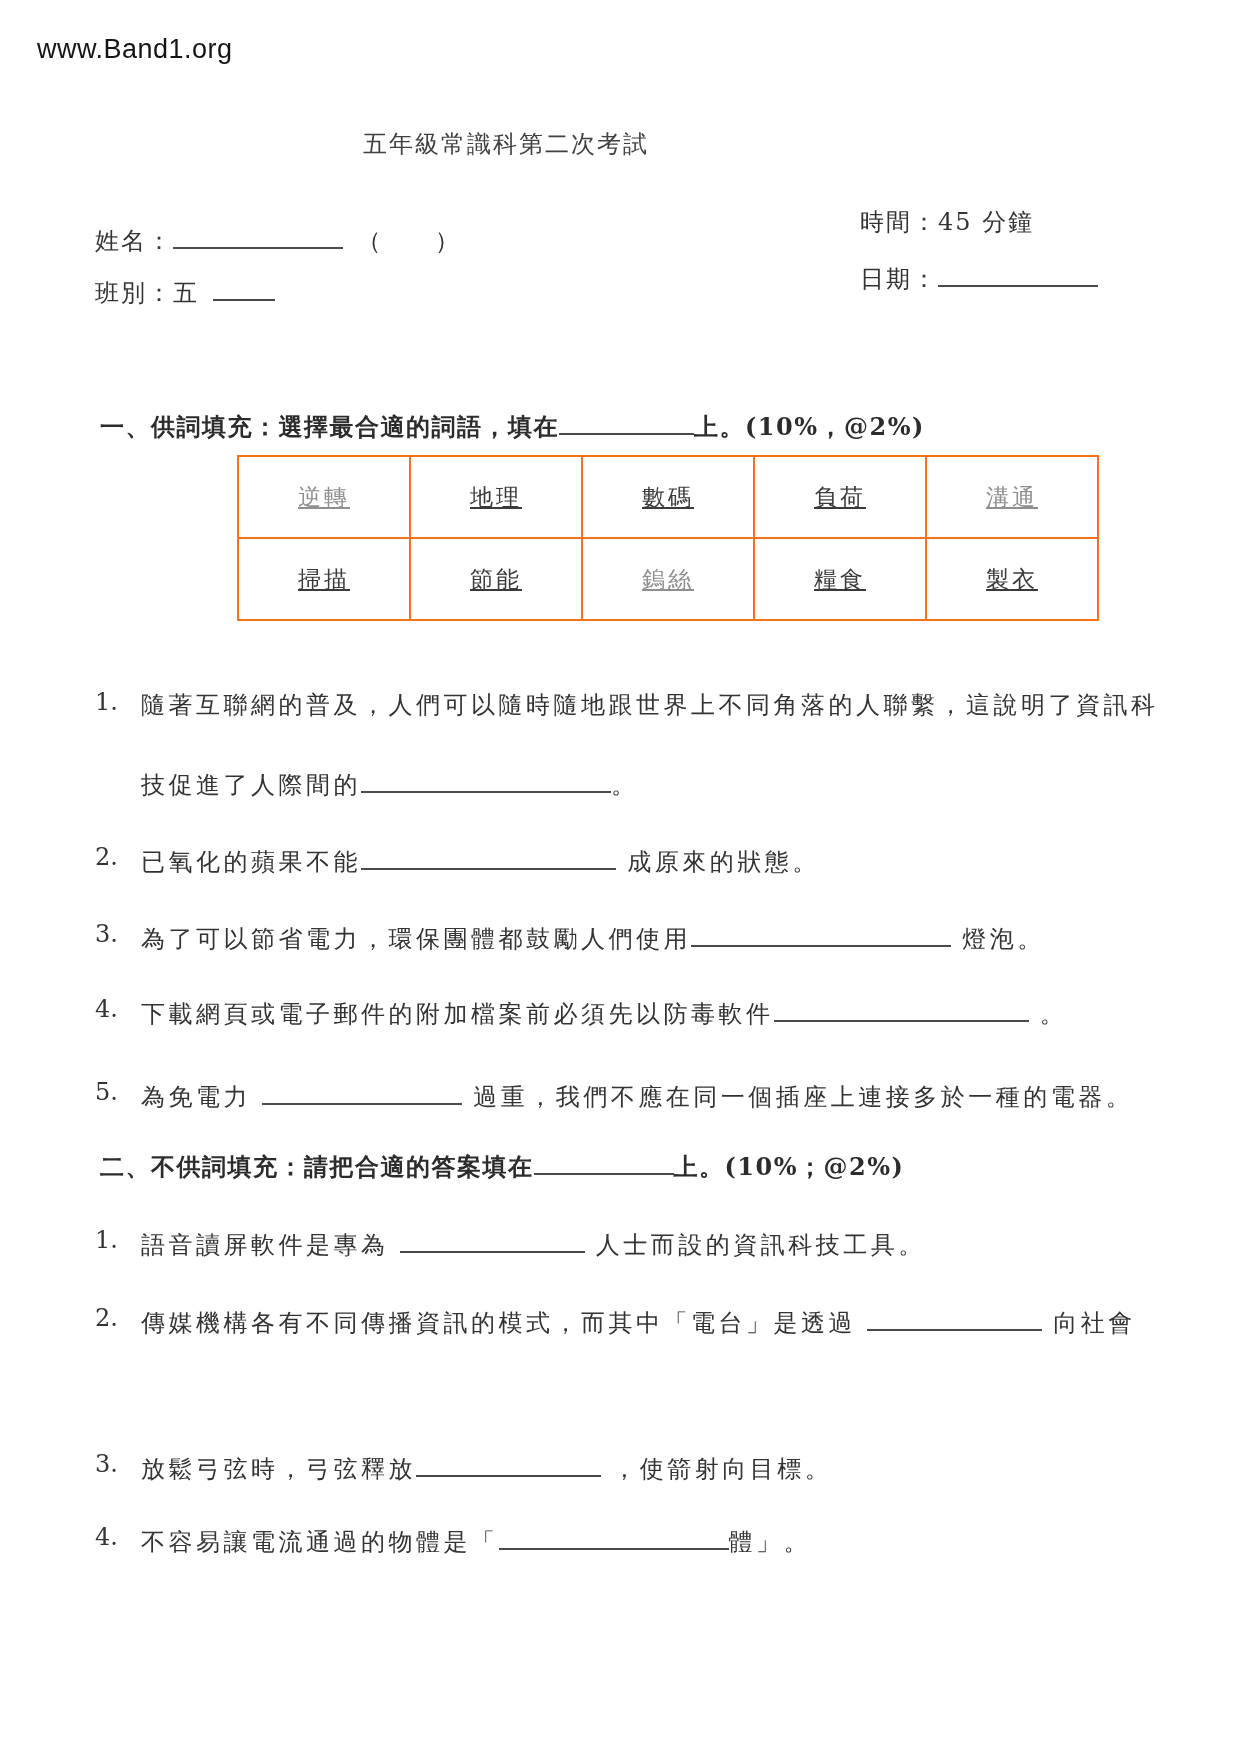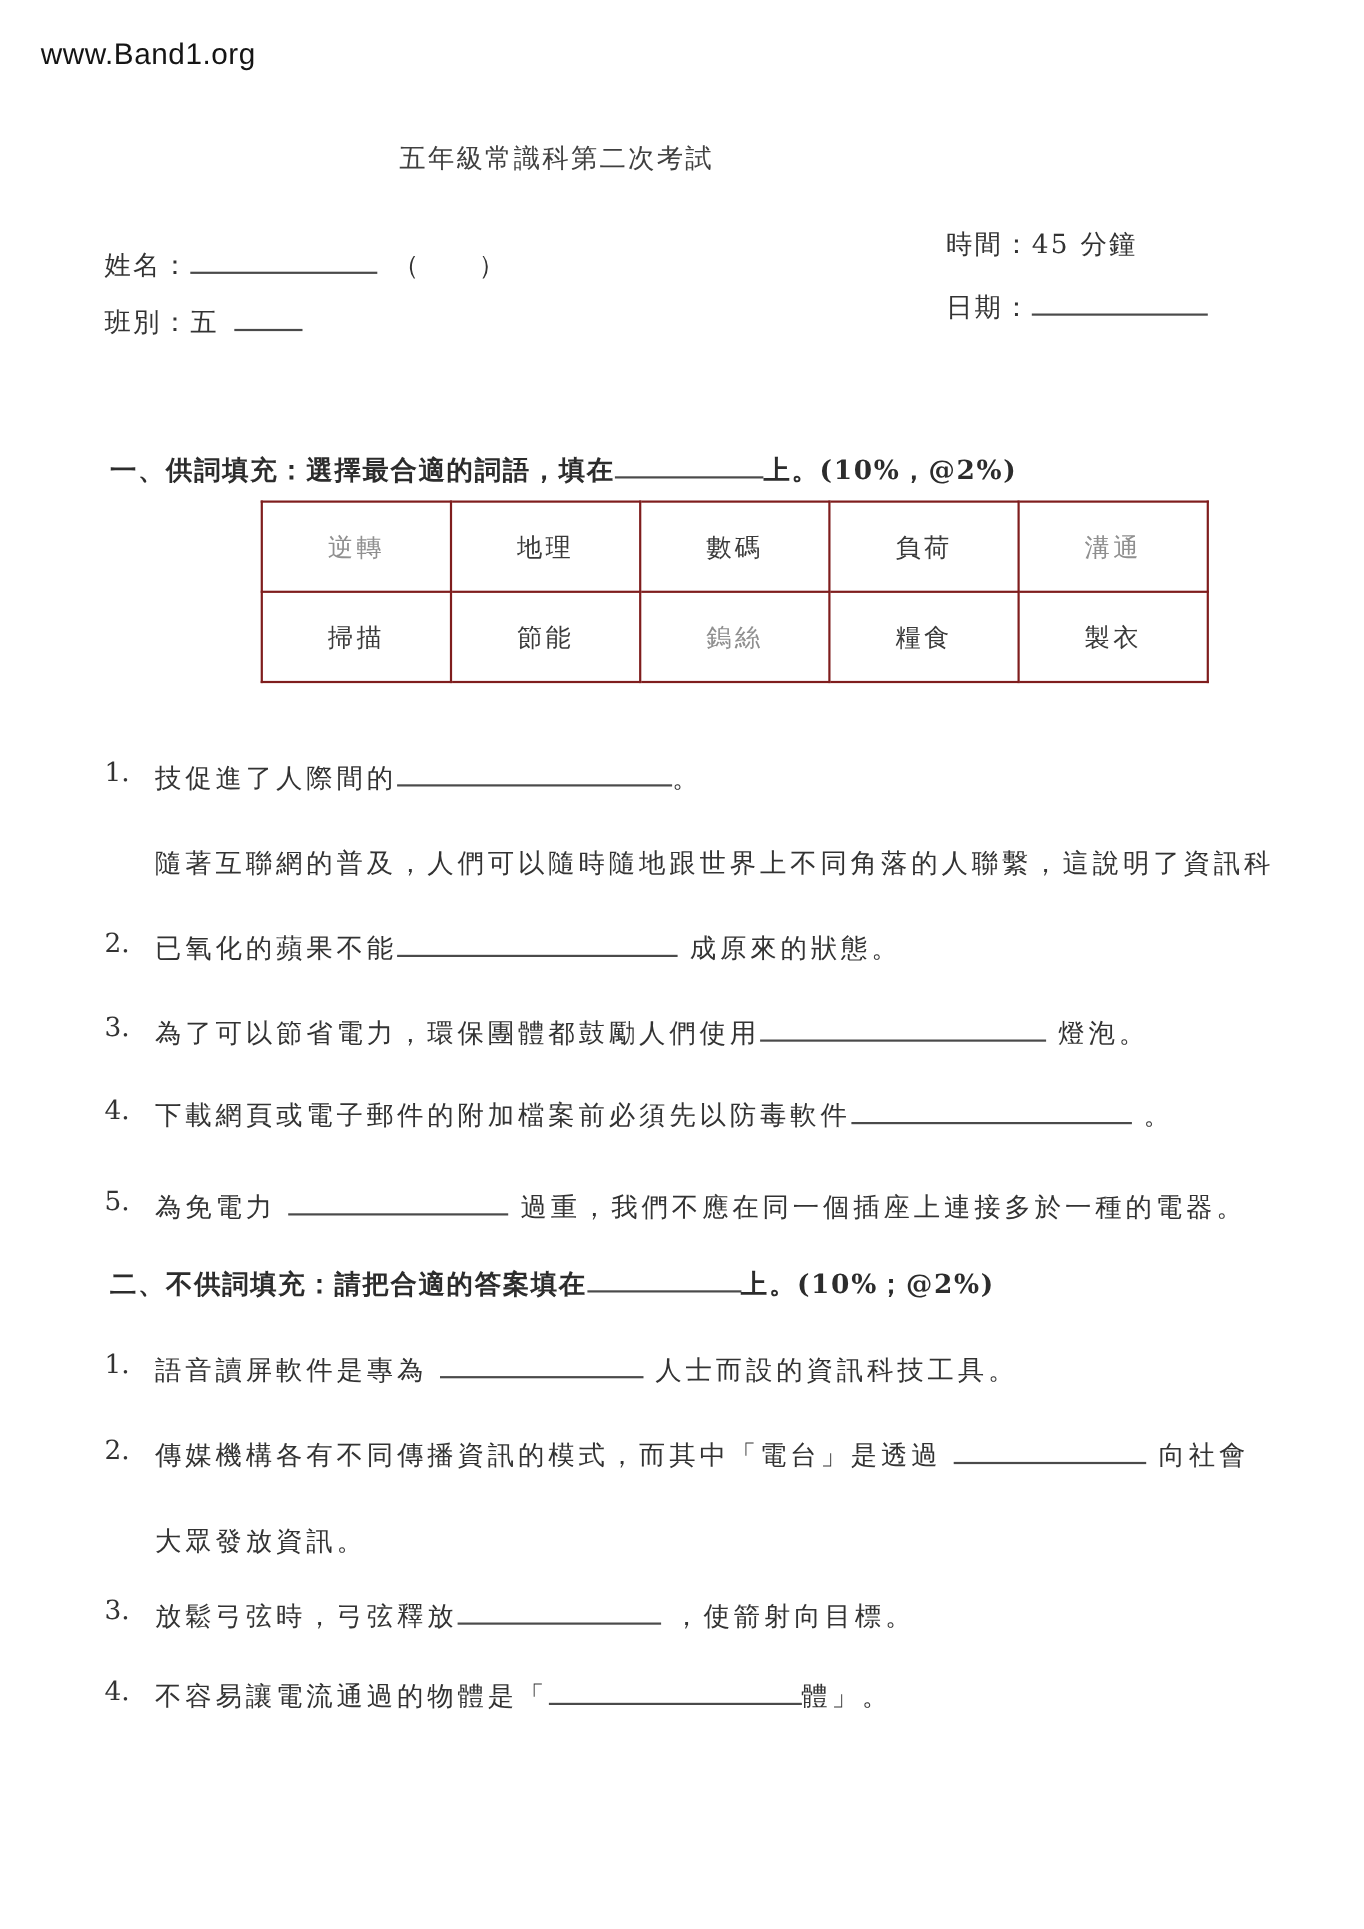--- a/index.html
+++ b/index.html
@@ -24,24 +24,24 @@
     height:1.05em;
     vertical-align:baseline;
   }
   .short-gap{display:inline-block;width:14px;}
   .sec-heading{font-size:24px;font-weight:bold;letter-spacing:1.5px;color:#2c2c2c;white-space:nowrap;}
   table.wordbank{
     border-collapse:collapse;
     table-layout:fixed;
   }
   table.wordbank td{
-    border:2px solid #7f1d1d;
+    border:2px solid #f97316;
     width:168px;height:78px;
     text-align:center;vertical-align:middle;
-    font-size:23px;letter-spacing:3px;color:#3a3a3a;
+    font-size:23px;letter-spacing:3px;color:#3a3a3a;text-decoration:underline;
   }
   table.wordbank td.faded{color:#8f8f8f;}
   .q{white-space:nowrap;}
   .qnum{
     display:inline-block;width:46px;
     font-size:24px;color:#333;vertical-align:top;
   }
   .qbody{display:inline-block;vertical-align:top;}
   .qline{
     font-size:24px;letter-spacing:3.5px;color:#333;
@@ -89,21 +89,21 @@
       <td>掃描</td>
       <td>節能</td>
       <td class="faded">鎢絲</td>
       <td>糧食</td>
       <td>製衣</td>
     </tr>
   </tbody>
     </table>
 
   <div class="abs q" style="left:95px;top:688px;">
-    <span class="qnum">1.</span><div class="qbody"><div class="qline"><span>技促進了人際間的</span><span class="blank" style="width: 250px;"></span><span>。</span></div><div class="qline"><span>隨著互聯網的普及，人們可以隨時隨地跟世界上不同角落的人聯繫，這說明了資訊科</span></div></div>
+    <span class="qnum">1.</span><div class="qbody"><div class="qline"><span>隨著互聯網的普及，人們可以隨時隨地跟世界上不同角落的人聯繫，這說明了資訊科</span></div><div class="qline"><span>技促進了人際間的</span><span class="blank" style="width: 250px;"></span><span>。</span></div></div>
   </div>
   <div class="abs q" style="left:95px;top:843px;">
     <span class="qnum">2.</span><div class="qbody"><div class="qline"><span>已氧化的蘋果不能</span><span class="blank" style="width: 255px;"></span><span> 成原來的狀態。</span></div></div>
   </div>
   <div class="abs q" style="left:95px;top:920px;">
     <span class="qnum">3.</span><div class="qbody"><div class="qline"><span>為了可以節省電力，環保團體都鼓勵人們使用</span><span class="blank" style="width: 260px;"></span><span> 燈泡。</span></div></div>
   </div>
   <div class="abs q" style="left:95px;top:995px;">
     <span class="qnum">4.</span><div class="qbody"><div class="qline"><span>下載網頁或電子郵件的附加檔案前必須先以防毒軟件</span><span class="blank" style="width: 255px;"></span><span> 。</span></div></div>
   </div>
@@ -112,21 +112,21 @@
   </div>
 
   <div class="abs sec-heading" style="left:100px;top:1148px;">
     <span>二、不供詞填充：請把合適的答案填在</span><span class="blank" style="width:140px;"></span><span>上。(10%；@2%)</span>
   </div>
 
   <div class="abs q" style="left:95px;top:1226px;">
     <span class="qnum">1.</span><div class="qbody"><div class="qline"><span>語音讀屏軟件是專為 </span><span class="blank" style="width: 185px;"></span><span> 人士而設的資訊科技工具。</span></div></div>
   </div>
   <div class="abs q" style="left:95px;top:1304px;">
-    <span class="qnum">2.</span><div class="qbody"><div class="qline"><span>傳媒機構各有不同傳播資訊的模式，而其中「電台」是透過 </span><span class="blank" style="width: 175px;"></span><span> 向社會</span></div><div class="qline"><span>大眾發放資訊。</span></div></div>
+    <span class="qnum">2.</span><div class="qbody"><div class="qline"><span>傳媒機構各有不同傳播資訊的模式，而其中「電台」是透過 </span><span class="blank" style="width: 175px;"></span><span> 向社會</span></div></div>
   </div>
   <div class="abs q" style="left:95px;top:1450px;">
     <span class="qnum">3.</span><div class="qbody"><div class="qline"><span>放鬆弓弦時，弓弦釋放</span><span class="blank" style="width: 185px;"></span><span> ，使箭射向目標。</span></div></div>
   </div>
   <div class="abs q" style="left:95px;top:1523px;">
     <span class="qnum">4.</span><div class="qbody"><div class="qline"><span>不容易讓電流通過的物體是「</span><span class="blank" style="width: 230px;"></span><span>體」。</span></div></div>
   </div>
 
 </div>
 

